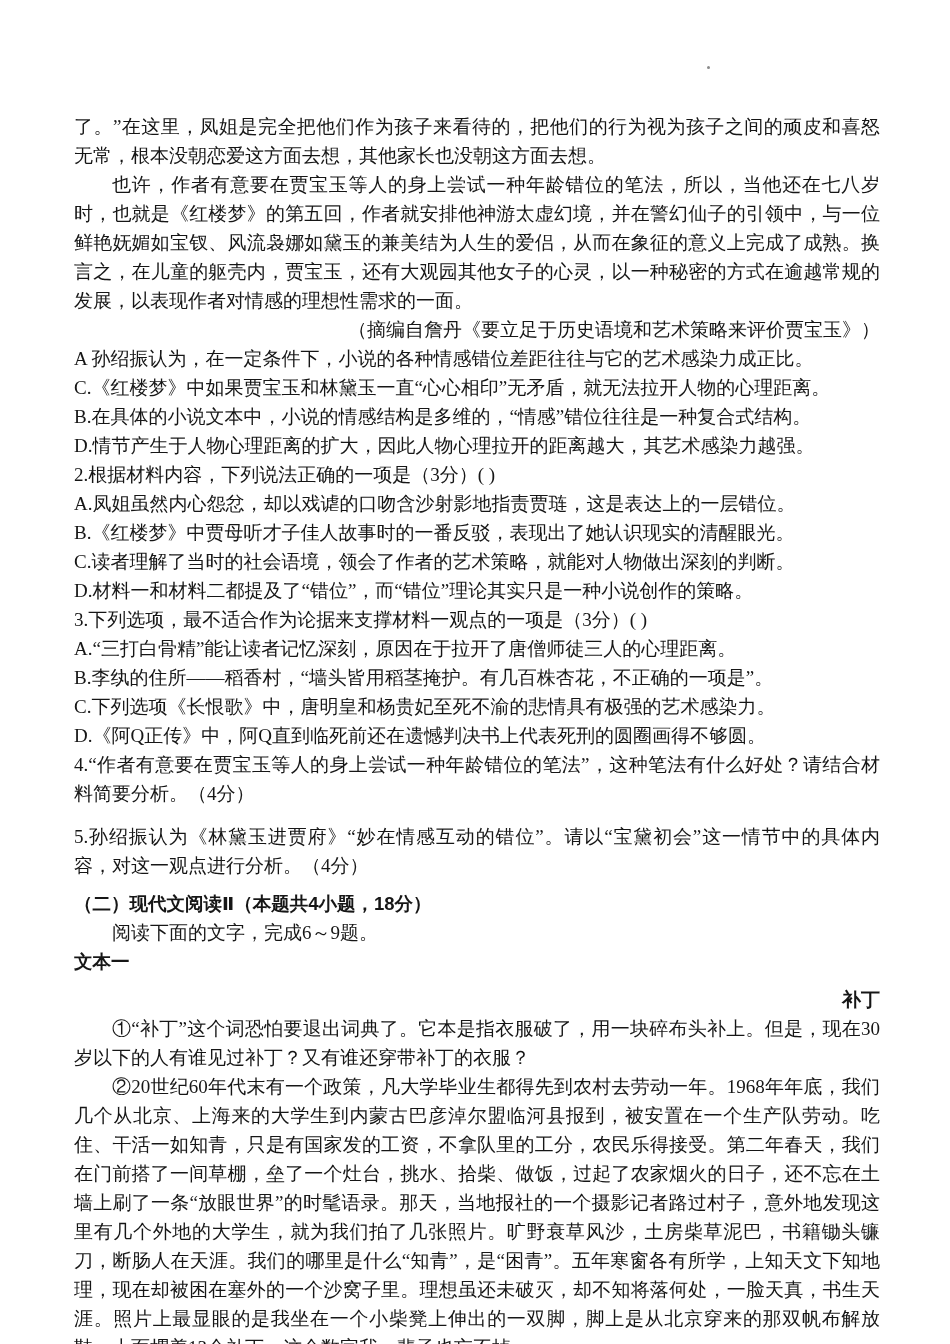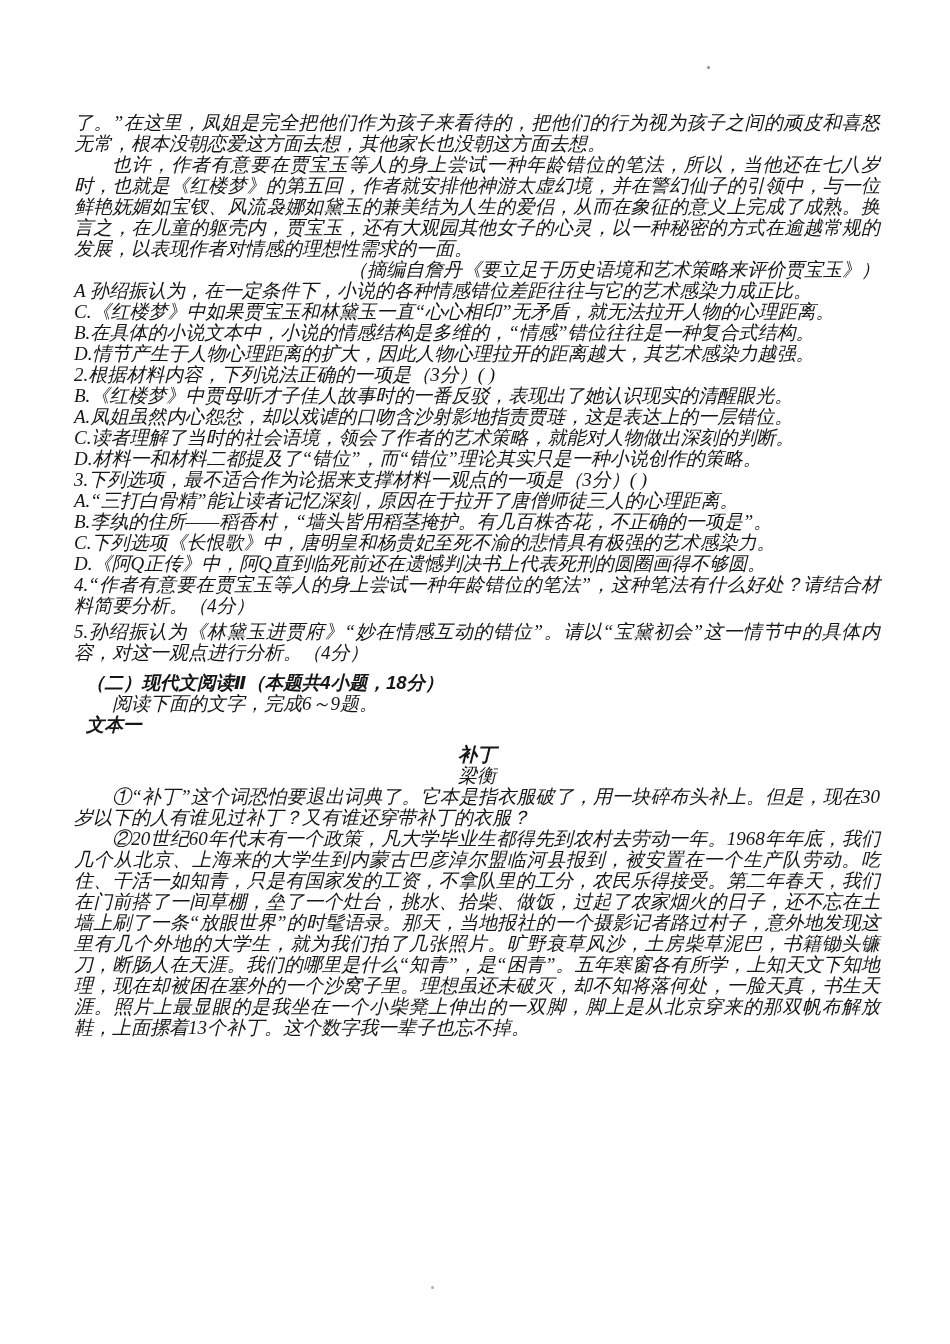--- a/index.html
+++ b/index.html
@@ -13,41 +13,39 @@
     color: #161616;
   }
   .page {
     position: absolute;
     inset: 0;
     padding: 112px 70px 30px 74px;
     background: #ffffff;
   }
   .para {
     font-size: 19px;
-    line-height: 21px;
+    line-height: 29px;
     text-align: justify;
     word-break: break-all;
-    font-style: italic;
   }
   .para.indent { text-indent: 2em; }
   .para.right { text-align: right; }
   .para.center { text-align: center; }
   .para.bold {
     font-weight: bold;
     font-family: "Liberation Sans", "DejaVu Sans", sans-serif;
     font-size: 18.5px;
-    margin-left: 12px;
   }
   .para.center-bold {
-    text-align: center;
+    text-align: right;
     font-weight: bold;
     font-family: "Liberation Sans", "DejaVu Sans", sans-serif;
     font-size: 19px;
   }
-  .para.gap-top { margin-top: 5px; }
+  .para.gap-top { margin-top: 14px; }
   .para.gap-top-sm { margin-top: 9px; }
   .artifact-dot {
     position: absolute;
     width: 3px;
     height: 3px;
     border-radius: 50%;
     background: #8a8a8a;
   }
   .artifact-dot.d1 { left: 707px; top: 66px; }
   .artifact-dot.d2 { left: 431px; top: 1286px; opacity: .7; }
@@ -60,32 +58,31 @@
   <span class="artifact-dot d2"></span>
   <div id="doc">
       <div class="para plain">了。”在这里，凤姐是完全把他们作为孩子来看待的，把他们的行为视为孩子之间的顽皮和喜怒无常，根本没朝恋爱这方面去想，其他家长也没朝这方面去想。</div>
       <div class="para indent">也许，作者有意要在贾宝玉等人的身上尝试一种年龄错位的笔法，所以，当他还在七八岁时，也就是《红楼梦》的第五回，作者就安排他神游太虚幻境，并在警幻仙子的引领中，与一位鲜艳妩媚如宝钗、风流袅娜如黛玉的兼美结为人生的爱侣，从而在象征的意义上完成了成熟。换言之，在儿童的躯壳内，贾宝玉，还有大观园其他女子的心灵，以一种秘密的方式在逾越常规的发展，以表现作者对情感的理想性需求的一面。</div>
       <div class="para right">（摘编自詹丹《要立足于历史语境和艺术策略来评价贾宝玉》）</div>
       <div class="para plain">A 孙绍振认为，在一定条件下，小说的各种情感错位差距往往与它的艺术感染力成正比。</div>
       <div class="para plain">C.《红楼梦》中如果贾宝玉和林黛玉一直“心心相印”无矛盾，就无法拉开人物的心理距离。</div>
       <div class="para plain">B.在具体的小说文本中，小说的情感结构是多维的，“情感”错位往往是一种复合式结构。</div>
       <div class="para plain">D.情节产生于人物心理距离的扩大，因此人物心理拉开的距离越大，其艺术感染力越强。</div>
       <div class="para plain">2.根据材料内容，下列说法正确的一项是（3分）( )</div>
+      <div class="para plain">A.凤姐虽然内心怨忿，却以戏谑的口吻含沙射影地指责贾琏，这是表达上的一层错位。</div>
       <div class="para plain">B.《红楼梦》中贾母听才子佳人故事时的一番反驳，表现出了她认识现实的清醒眼光。</div>
-      <div class="para plain">A.凤姐虽然内心怨忿，却以戏谑的口吻含沙射影地指责贾琏，这是表达上的一层错位。</div>
       <div class="para plain">C.读者理解了当时的社会语境，领会了作者的艺术策略，就能对人物做出深刻的判断。</div>
       <div class="para plain">D.材料一和材料二都提及了“错位”，而“错位”理论其实只是一种小说创作的策略。</div>
       <div class="para plain">3.下列选项，最不适合作为论据来支撑材料一观点的一项是（3分）( )</div>
       <div class="para plain">A.“三打白骨精”能让读者记忆深刻，原因在于拉开了唐僧师徒三人的心理距离。</div>
       <div class="para plain">B.李纨的住所——稻香村，“墙头皆用稻茎掩护。有几百株杏花，不正确的一项是”。</div>
       <div class="para plain">C.下列选项《长恨歌》中，唐明皇和杨贵妃至死不渝的悲情具有极强的艺术感染力。</div>
       <div class="para plain">D.《阿Q正传》中，阿Q直到临死前还在遗憾判决书上代表死刑的圆圈画得不够圆。</div>
       <div class="para plain">4.“作者有意要在贾宝玉等人的身上尝试一种年龄错位的笔法”，这种笔法有什么好处？请结合材料简要分析。（4分）</div>
       <div class="para plain gap-top">5.孙绍振认为《林黛玉进贾府》“妙在情感互动的错位”。请以“宝黛初会”这一情节中的具体内容，对这一观点进行分析。（4分）</div>
       <div class="para bold gap-top-sm">（二）现代文阅读Ⅱ（本题共4小题，18分）</div>
       <div class="para indent">阅读下面的文字，完成6～9题。</div>
       <div class="para bold">文本一</div>
       <div class="para center-bold gap-top-sm">补丁</div>
-      <div class="para center">梁衡</div>
       <div class="para indent">①“补丁”这个词恐怕要退出词典了。它本是指衣服破了，用一块碎布头补上。但是，现在30岁以下的人有谁见过补丁？又有谁还穿带补丁的衣服？</div>
       <div class="para indent">②20世纪60年代末有一个政策，凡大学毕业生都得先到农村去劳动一年。1968年年底，我们几个从北京、上海来的大学生到内蒙古巴彦淖尔盟临河县报到，被安置在一个生产队劳动。吃住、干活一如知青，只是有国家发的工资，不拿队里的工分，农民乐得接受。第二年春天，我们在门前搭了一间草棚，垒了一个灶台，挑水、拾柴、做饭，过起了农家烟火的日子，还不忘在土墙上刷了一条“放眼世界”的时髦语录。那天，当地报社的一个摄影记者路过村子，意外地发现这里有几个外地的大学生，就为我们拍了几张照片。旷野衰草风沙，土房柴草泥巴，书籍锄头镰刀，断肠人在天涯。我们的哪里是什么“知青”，是“困青”。五年寒窗各有所学，上知天文下知地理，现在却被困在塞外的一个沙窝子里。理想虽还未破灭，却不知将落何处，一脸天真，书生天涯。照片上最显眼的是我坐在一个小柴凳上伸出的一双脚，脚上是从北京穿来的那双帆布解放鞋，上面摞着13个补丁。这个数字我一辈子也忘不掉。</div>
     </div>
 </div>
 
 </body></html>

